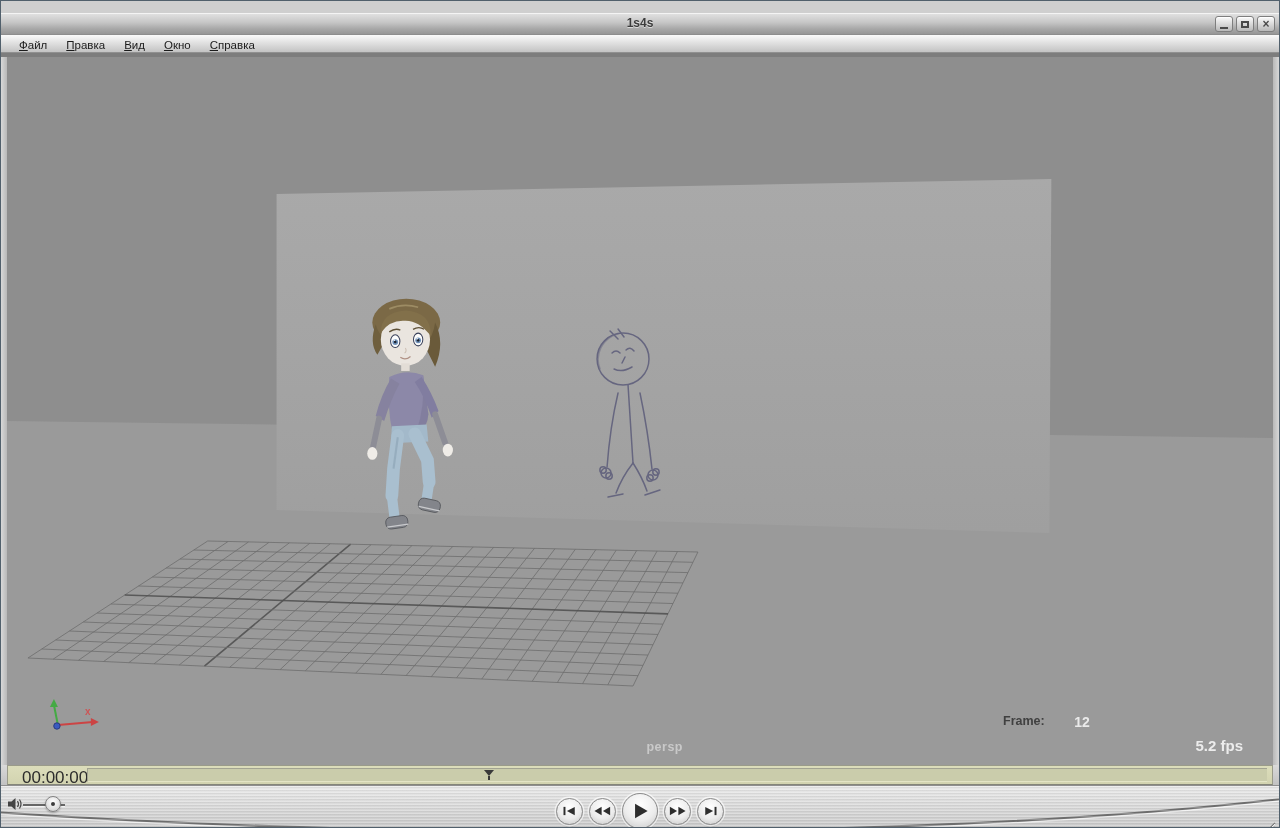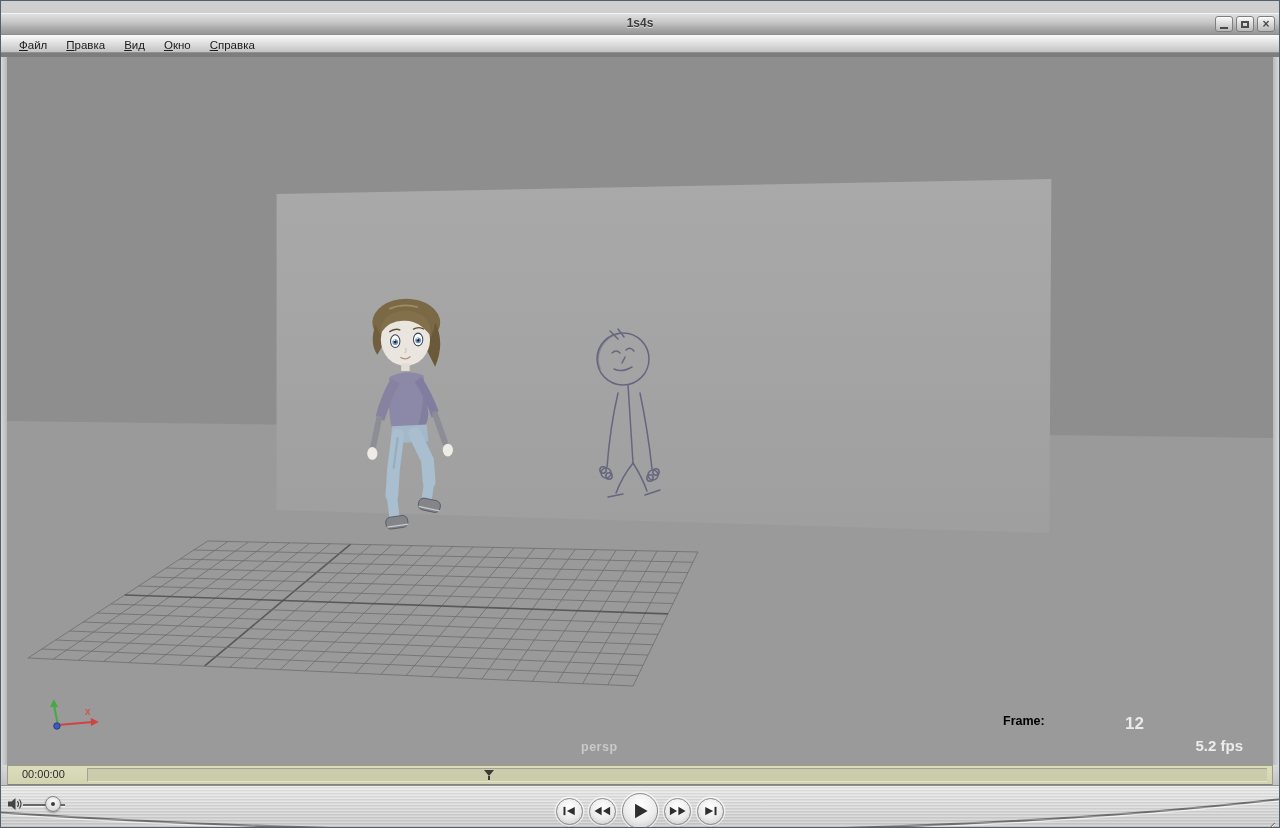--- a/index.html
+++ b/index.html
@@ -22,29 +22,29 @@
 
   
   .video-area{position:relative;height:712px;border-top:4px solid #7d7d7d;background:#9a9a9a;}
   .side-strip{position:absolute;top:0;bottom:0;width:6px;background:linear-gradient(90deg,#d8d8d8,#b8b8b8);z-index:3;}
   .side-strip.left{left:0;}
   .side-strip.right{right:0;background:linear-gradient(90deg,#b8b8b8,#d8d8d8);}
   .scene{position:absolute;left:6px;right:6px;top:0;bottom:0;overflow:hidden;}
   .scene-svg{position:absolute;inset:0;width:100%;height:100%;}
 
   .overlay-text{position:absolute;font-weight:bold;color:#d6d6d6;}
-  .persp-label{left:574px;top:683px;width:90px;text-align:left;font-size:12.5px;color:#c9c9c9;letter-spacing:.5px;}
-  .frame-label{left:996px;top:657px;font-size:12.5px;color:#000000;}
-  .frame-value{left:1118px;top:657px;width:46px;text-align:left;font-size:17px;color:#eaeaea;}
+  .persp-label{left:586px;top:683px;width:90px;text-align:right;font-size:12.5px;color:#c9c9c9;letter-spacing:.5px;}
+  .frame-label{left:996px;top:657px;font-size:12.5px;color:#404040;}
+  .frame-value{left:1052px;top:657px;width:46px;text-align:center;font-size:14px;color:#eaeaea;}
   .fps-label{right:30px;top:680px;font-size:15px;color:#ececec;}
 
   
   .timeline{position:relative;height:20px;background:linear-gradient(180deg,#d9d9d9,#c2c2c2);}
   .lcd{position:absolute;left:6px;right:6px;top:0;bottom:0;background:linear-gradient(180deg,#dcddbb,#d2d3b0);border:1px solid #9a9b8a;border-bottom-color:#85867a;}
-  .timecode{position:absolute;left:14px;top:2px;font-size:11px;color:#2c2c2c;}
+  .timecode{position:absolute;left:14px;top:2px;font-size:17px;color:#2c2c2c;}
   .track{position:absolute;left:79px;right:5px;top:2px;bottom:2px;background:#caccab;border-top:1px solid #a2a392;border-left:1px solid #a2a392;border-bottom:1px solid #e4e5c6;}
   .playhead{position:absolute;top:1px;width:10px;margin-left:-5px;}
   .playhead .tri{width:0;height:0;border-left:5px solid transparent;border-right:5px solid transparent;border-top:6px solid #3a3a3a;margin:0 auto;}
   .playhead .stem{width:2px;height:4px;background:#3a3a3a;margin:0 auto;}
 
   
   .controlbar{position:relative;height:56px;background:linear-gradient(180deg,#e9e9e9,#d2d2d2 55%,#c2c2c2);border-top:1px solid #8f8f8f;border-bottom:2px solid #5c5c5c;}
   .controlbar .brush{position:absolute;inset:0;background:repeating-linear-gradient(180deg,rgba(255,255,255,.25) 0 1px,rgba(110,110,110,.10) 1px 2px,rgba(255,255,255,0) 2px 3px);pointer-events:none;}
   .curve-svg{position:absolute;inset:0;width:100%;height:100%;}
 

